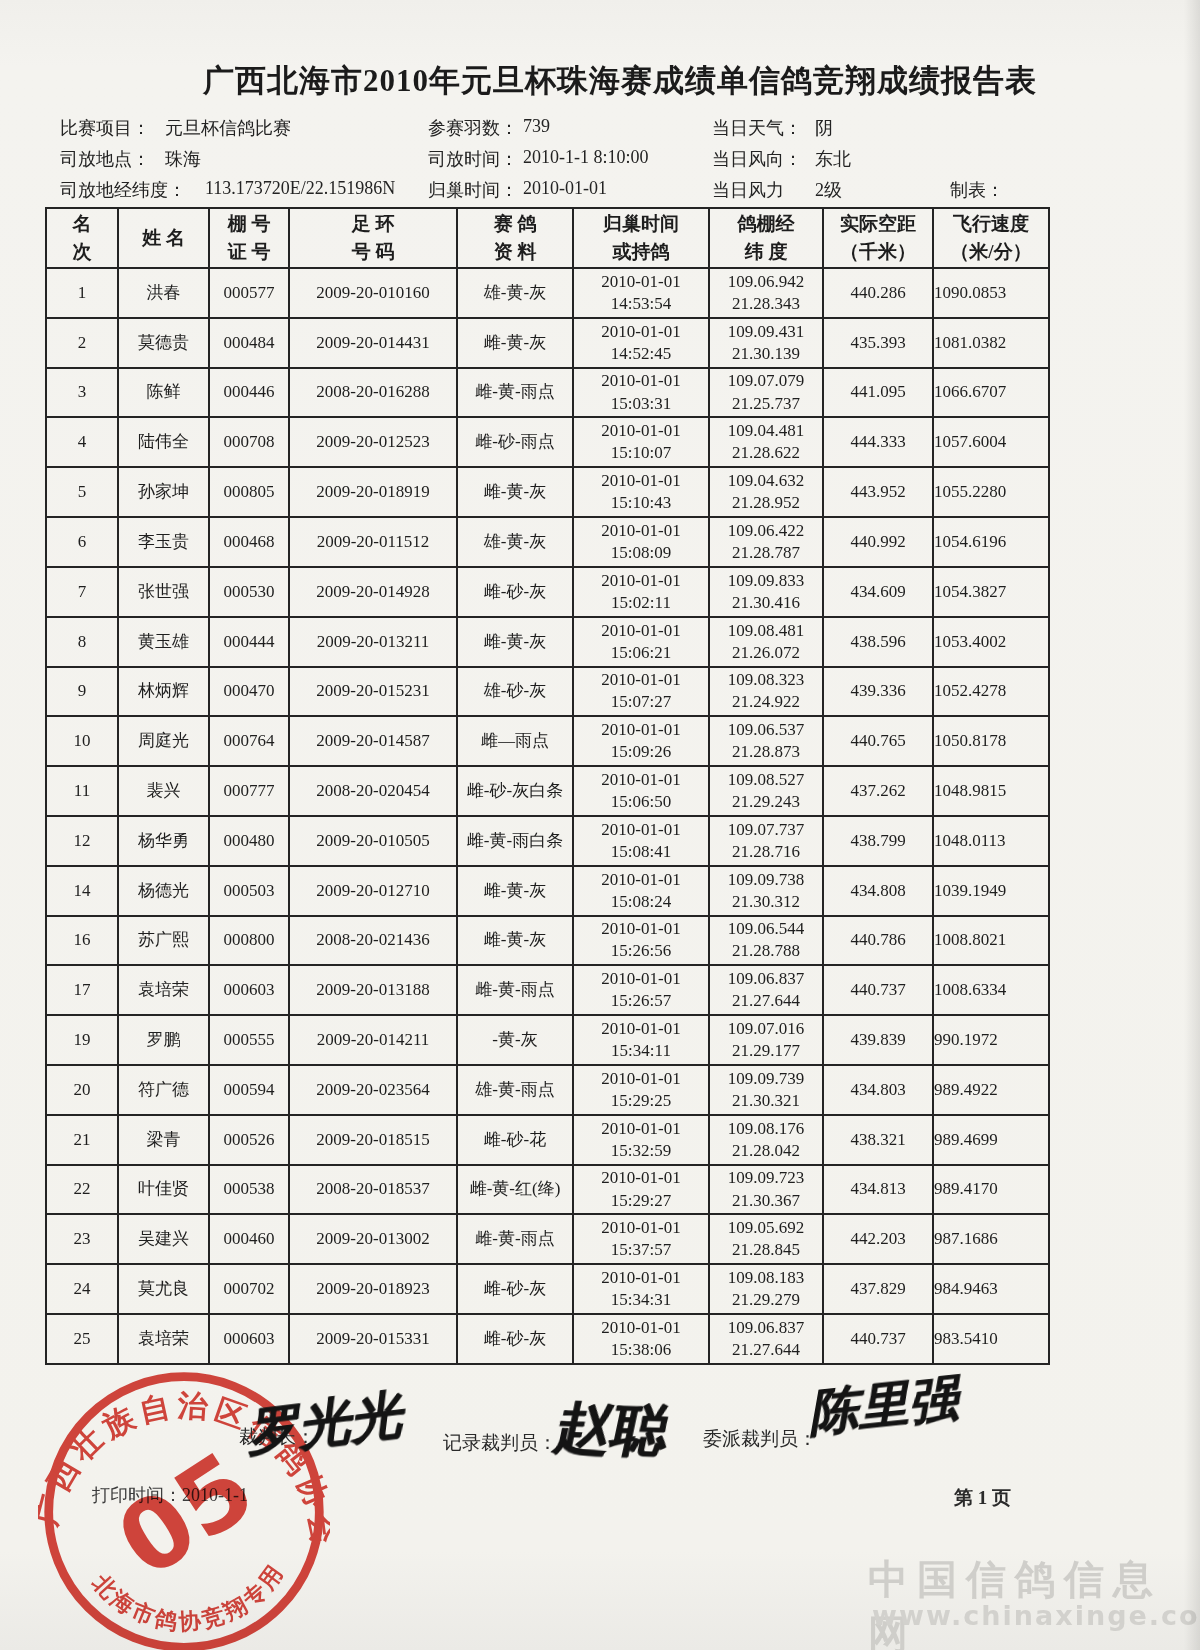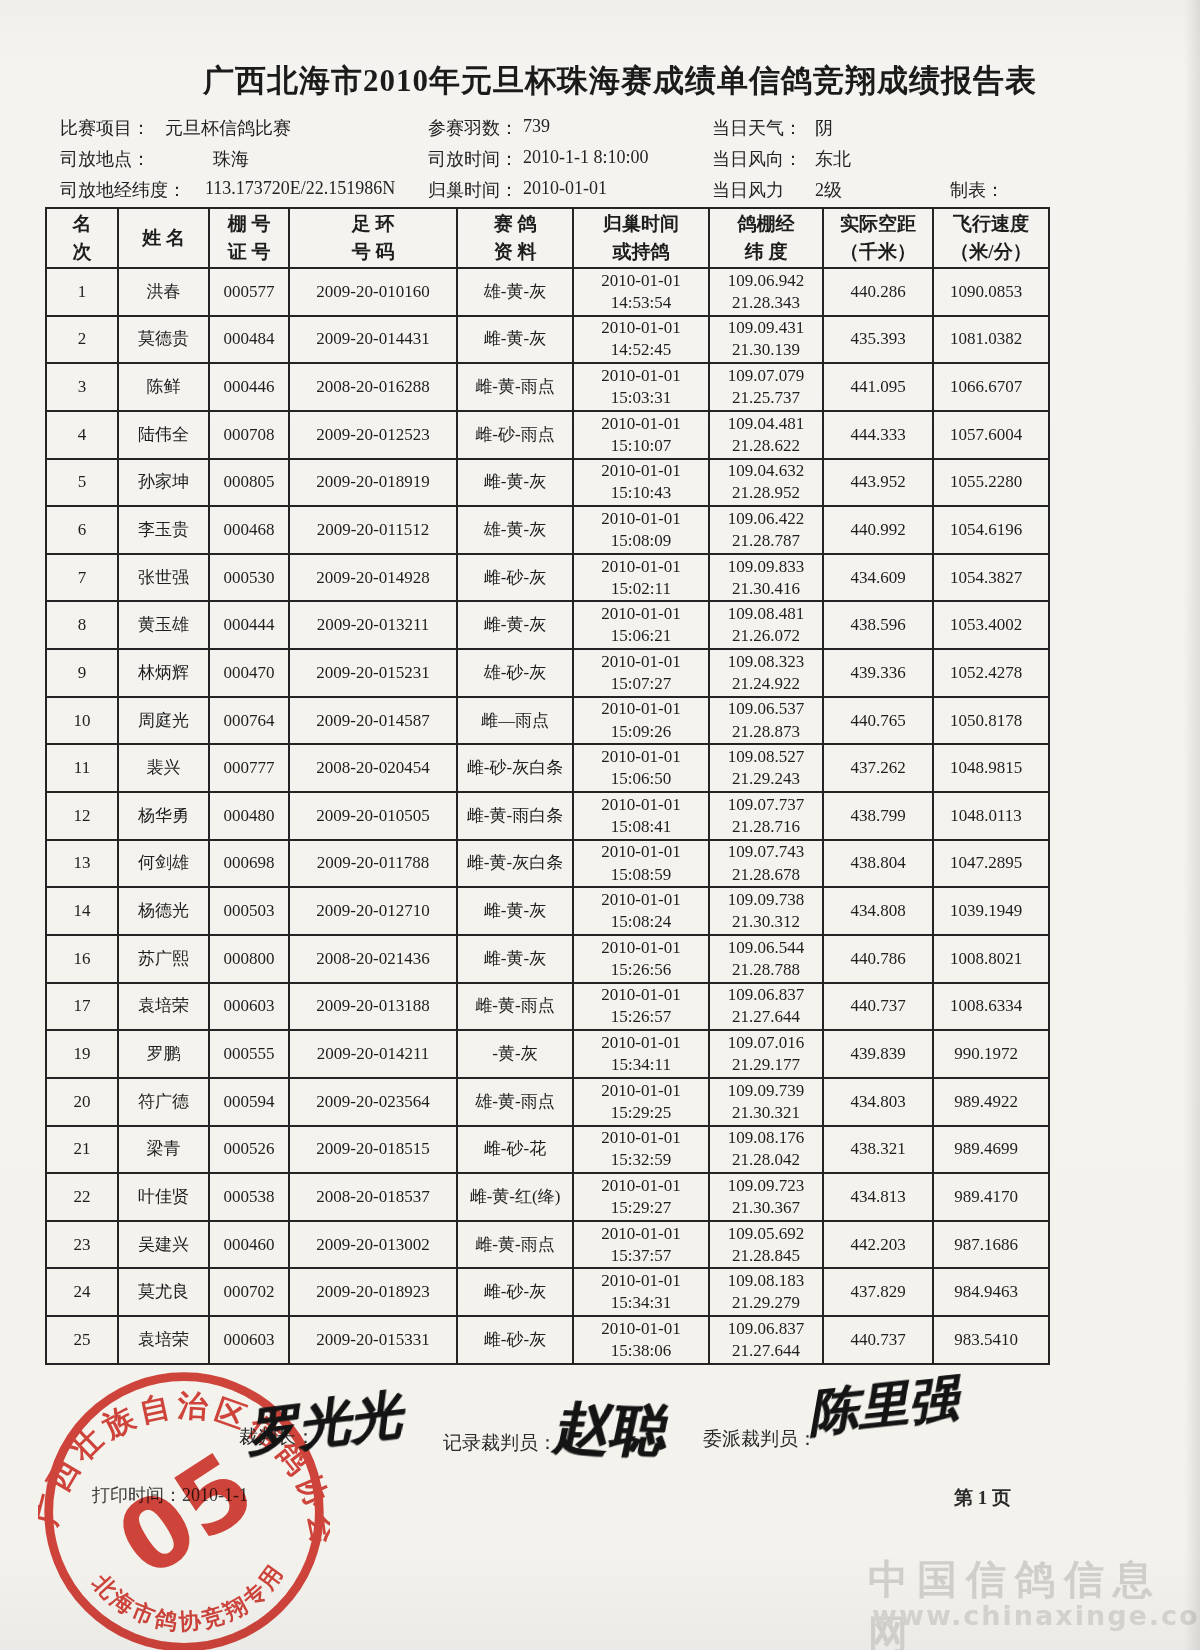--- a/index.html
+++ b/index.html
@@ -37,21 +37,21 @@
     white-space: pre-line;
     overflow: hidden;
   }
   table.results thead tr { height: 60px; }
   table.results th {
     font-size: 19px; font-weight: bold; color: #1d1d1d; line-height: 1.5;
   }
   table.results td {
     font-size: 17px; color: #1e1e1e; line-height: 1.3;
   }
-  table.results td.speed { text-align: center; padding-right: 10px; }
+  table.results td.speed { text-align: left; padding-right: 10px; }
 
   .footer-label { position: absolute; font-size: 19px; color: #2a2a2a; white-space: nowrap; z-index: 3; }
   .signature {
     position: absolute; z-index: 4;
     font-family: "DejaVu Sans", sans-serif; font-weight: bold;
     color: #141414; white-space: nowrap;
     text-shadow: 1px 0 0 #141414, 0 1px 0 rgba(20,20,20,0.6);
     filter: blur(0.4px);
   }
   .sig-1 { left: 250px; top: 1388px; font-size: 52px; transform: rotate(-7deg) skewX(-14deg); }
@@ -85,21 +85,21 @@
   <div class="doc-title">广西北海市2010年元旦杯珠海赛成绩单信鸽竞翔成绩报告表</div>
 
   <span class="info-item" style="left:60px; top:116px;">比赛项目：</span>
   <span class="info-item" style="left:165px; top:116px;">元旦杯信鸽比赛</span>
   <span class="info-item" style="left:428px; top:116px;">参赛羽数：</span>
   <span class="info-item" style="left:523px; top:116px;">739</span>
   <span class="info-item" style="left:712px; top:116px;">当日天气：</span>
   <span class="info-item" style="left:815px; top:116px;">阴</span>
 
   <span class="info-item" style="left:60px; top:147px;">司放地点：</span>
-  <span class="info-item" style="left:165px; top:147px;margin-left:48px;">珠海</span>
+  <span class="info-item" style="left:165px; top:147px;">珠海</span>
   <span class="info-item" style="left:428px; top:147px;">司放时间：</span>
   <span class="info-item" style="left:523px; top:147px;">2010-1-1 8:10:00</span>
   <span class="info-item" style="left:712px; top:147px;">当日风向：</span>
   <span class="info-item" style="left:815px; top:147px;">东北</span>
 
   <span class="info-item" style="left:60px; top:178px;">司放地经纬度：</span>
   <span class="info-item" style="left:205px; top:178px;">113.173720E/22.151986N</span>
   <span class="info-item" style="left:428px; top:178px;">归巢时间：</span>
   <span class="info-item" style="left:523px; top:178px;">2010-01-01</span>
   <span class="info-item" style="left:712px; top:178px;">当日风力</span>
@@ -290,33 +290,20 @@
           <td>2009-20-010505</td>
           <td>雌-黄-雨白条</td>
           <td>2010-01-01
 15:08:41</td>
           <td>109.07.737
 21.28.716</td>
           <td>438.799</td>
           <td class="speed">1048.0113</td>
         </tr>
         <tr>
-          <td>13</td>
-          <td>何剑雄</td>
-          <td>000698</td>
-          <td>2009-20-011788</td>
-          <td>雌-黄-灰白条</td>
-          <td>2010-01-01
-15:08:59</td>
-          <td>109.07.743
-21.28.678</td>
-          <td>438.804</td>
-          <td class="speed">1047.2895</td>
-        </tr>
-        <tr>
           <td>14</td>
           <td>杨德光</td>
           <td>000503</td>
           <td>2009-20-012710</td>
           <td>雌-黄-灰</td>
           <td>2010-01-01
 15:08:24</td>
           <td>109.09.738
 21.30.312</td>
           <td>434.808</td>

